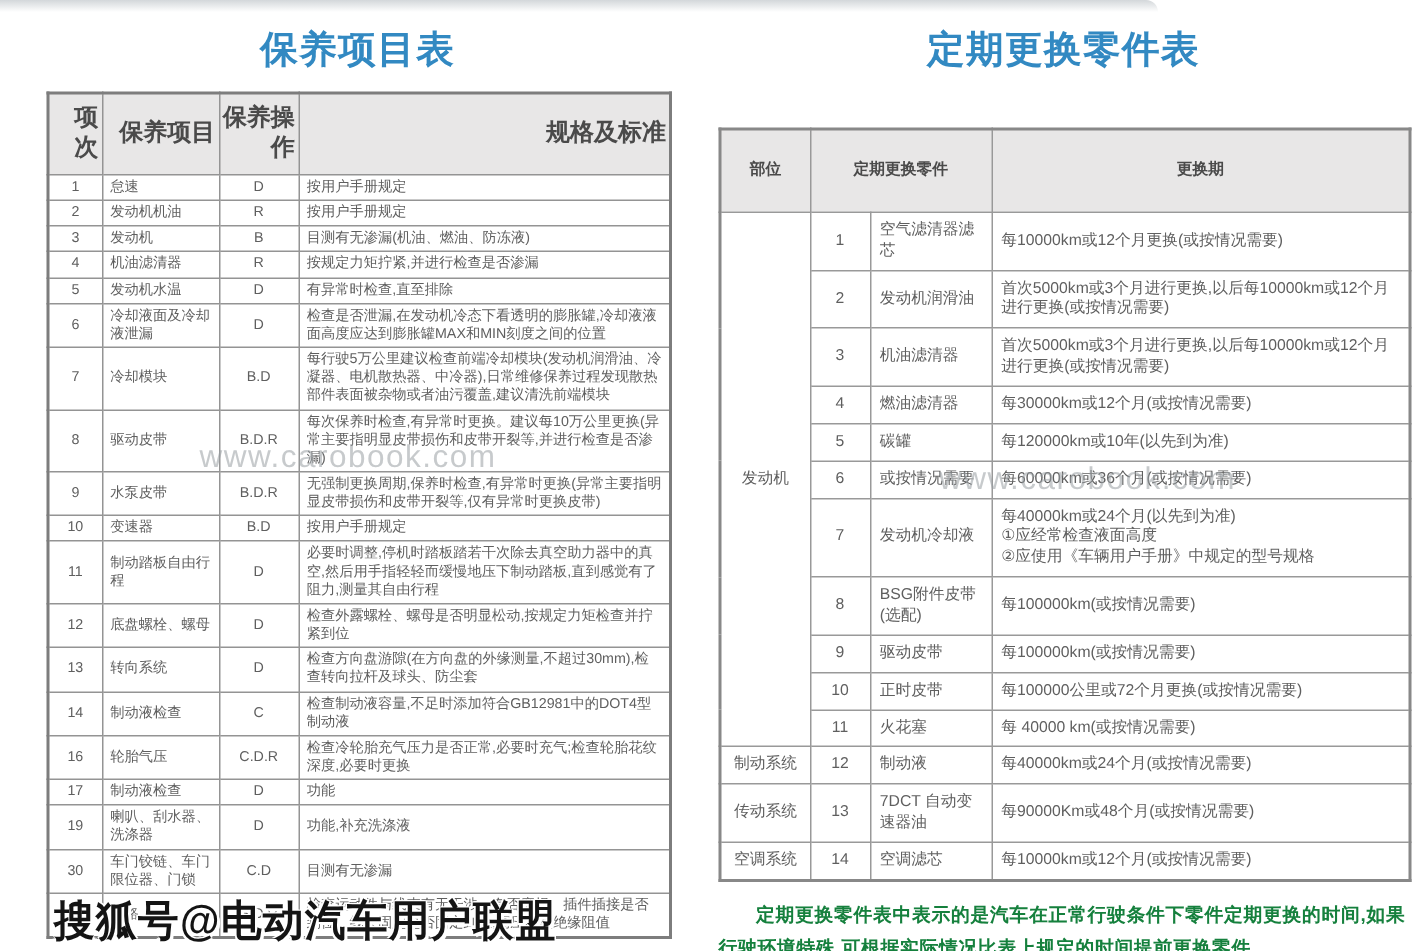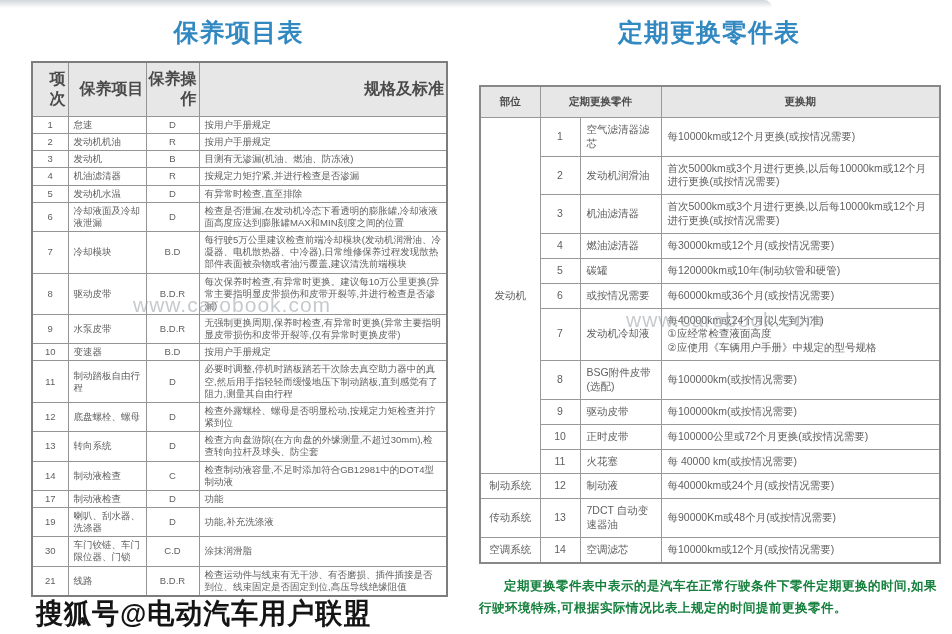--- a/index.html
+++ b/index.html
@@ -37,21 +37,21 @@
   }
   .r-table{border:2px solid #888888;}
   .r-table th,.r-table td{
     border:1px solid #999999;
     font-size:10.5px;line-height:1.32;
     padding:5px 6px;vertical-align:middle;
     word-break:break-all;
   }
   .r-table th{
     background:#e8e7e7;color:#4a4a4a;font-weight:bold;
-    font-size:10.5px;padding:8px 2px;text-align:center;
+    font-size:10.5px;padding:20px 2px;text-align:center;
   }
   .cell-center{text-align:center;}
   .cell-part{text-align:center;color:#5f5f5f;}
   .cell-period{white-space:pre-line;}
   .footer-note{
     margin-top:12px;font-size:12.5px;line-height:1.75;
     color:#15803d;font-weight:600;text-indent:2em;
     letter-spacing:0.5px;
   }
   .wm-site{
@@ -170,36 +170,42 @@
           <td class="cell-center">D</td>
           <td>检查方向盘游隙(在方向盘的外缘测量,不超过30mm),检查转向拉杆及球头、防尘套</td>
         </tr>
         <tr>
           <td class="cell-center">14</td>
           <td>制动液检查</td>
           <td class="cell-center">C</td>
           <td>检查制动液容量,不足时添加符合GB12981中的DOT4型制动液</td>
         </tr>
         <tr>
+          <td class="cell-center">16</td>
+          <td>轮胎气压</td>
+          <td class="cell-center">C.D.R</td>
+          <td>检查冷轮胎充气压力是否正常,必要时充气;检查轮胎花纹深度,必要时更换</td>
+        </tr>
+        <tr>
           <td class="cell-center">17</td>
           <td>制动液检查</td>
           <td class="cell-center">D</td>
           <td>功能</td>
         </tr>
         <tr>
           <td class="cell-center">19</td>
           <td>喇叭、刮水器、洗涤器</td>
           <td class="cell-center">D</td>
           <td>功能,补充洗涤液</td>
         </tr>
         <tr>
           <td class="cell-center">30</td>
           <td>车门铰链、车门限位器、门锁</td>
           <td class="cell-center">C.D</td>
-          <td>涂抹润滑脂</td>
+          <td>目测有无渗漏</td>
         </tr>
         <tr>
           <td class="cell-center">21</td>
           <td>线路</td>
           <td class="cell-center">B.D.R</td>
           <td>检查运动件与线束有无干涉、有否磨损、插件插接是否到位、线束固定是否固定到位,高压导线绝缘阻值</td>
         </tr>
       </tbody>
   </table>
 </div>
@@ -238,21 +244,21 @@
           <td class="cell-period">首次5000km或3个月进行更换,以后每10000km或12个月进行更换(或按情况需要)</td>
         </tr>
         <tr>
           <td class="cell-center">4</td>
           <td>燃油滤清器</td>
           <td class="cell-period">每30000km或12个月(或按情况需要)</td>
         </tr>
         <tr>
           <td class="cell-center">5</td>
           <td>碳罐</td>
-          <td class="cell-period">每120000km或10年(制动软管和硬管)</td>
+          <td class="cell-period">每120000km或10年(以先到为准)</td>
         </tr>
         <tr>
           <td class="cell-center">6</td>
           <td>或按情况需要</td>
           <td class="cell-period">每60000km或36个月(或按情况需要)</td>
         </tr>
         <tr>
           <td class="cell-center">7</td>
           <td>发动机冷却液</td>
           <td class="cell-period">每40000km或24个月(以先到为准)

